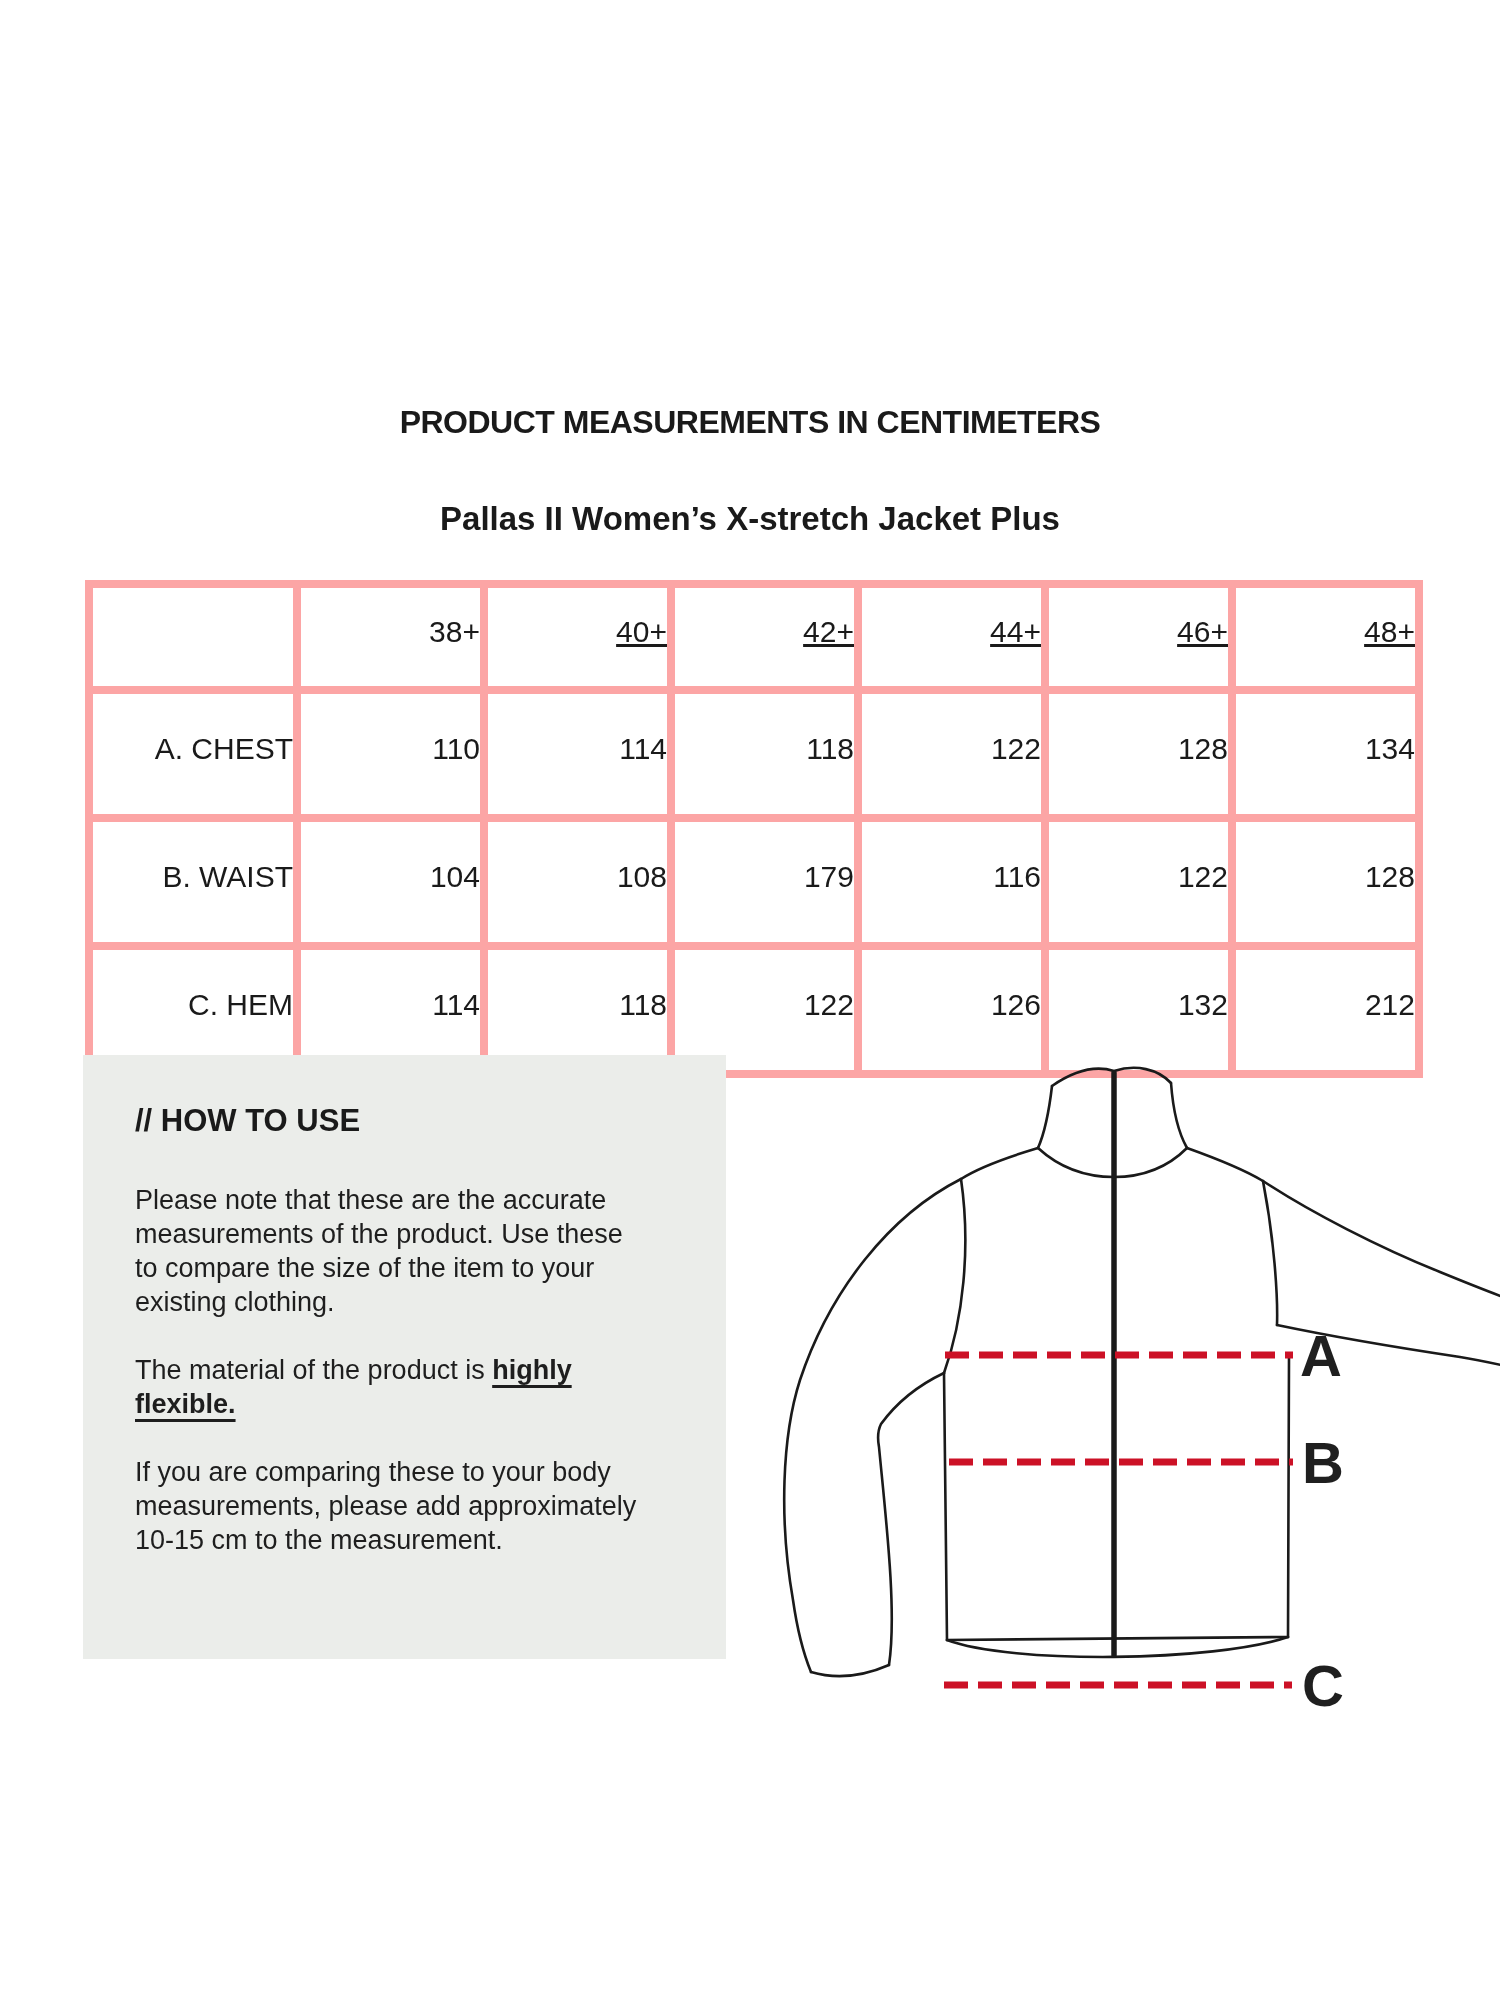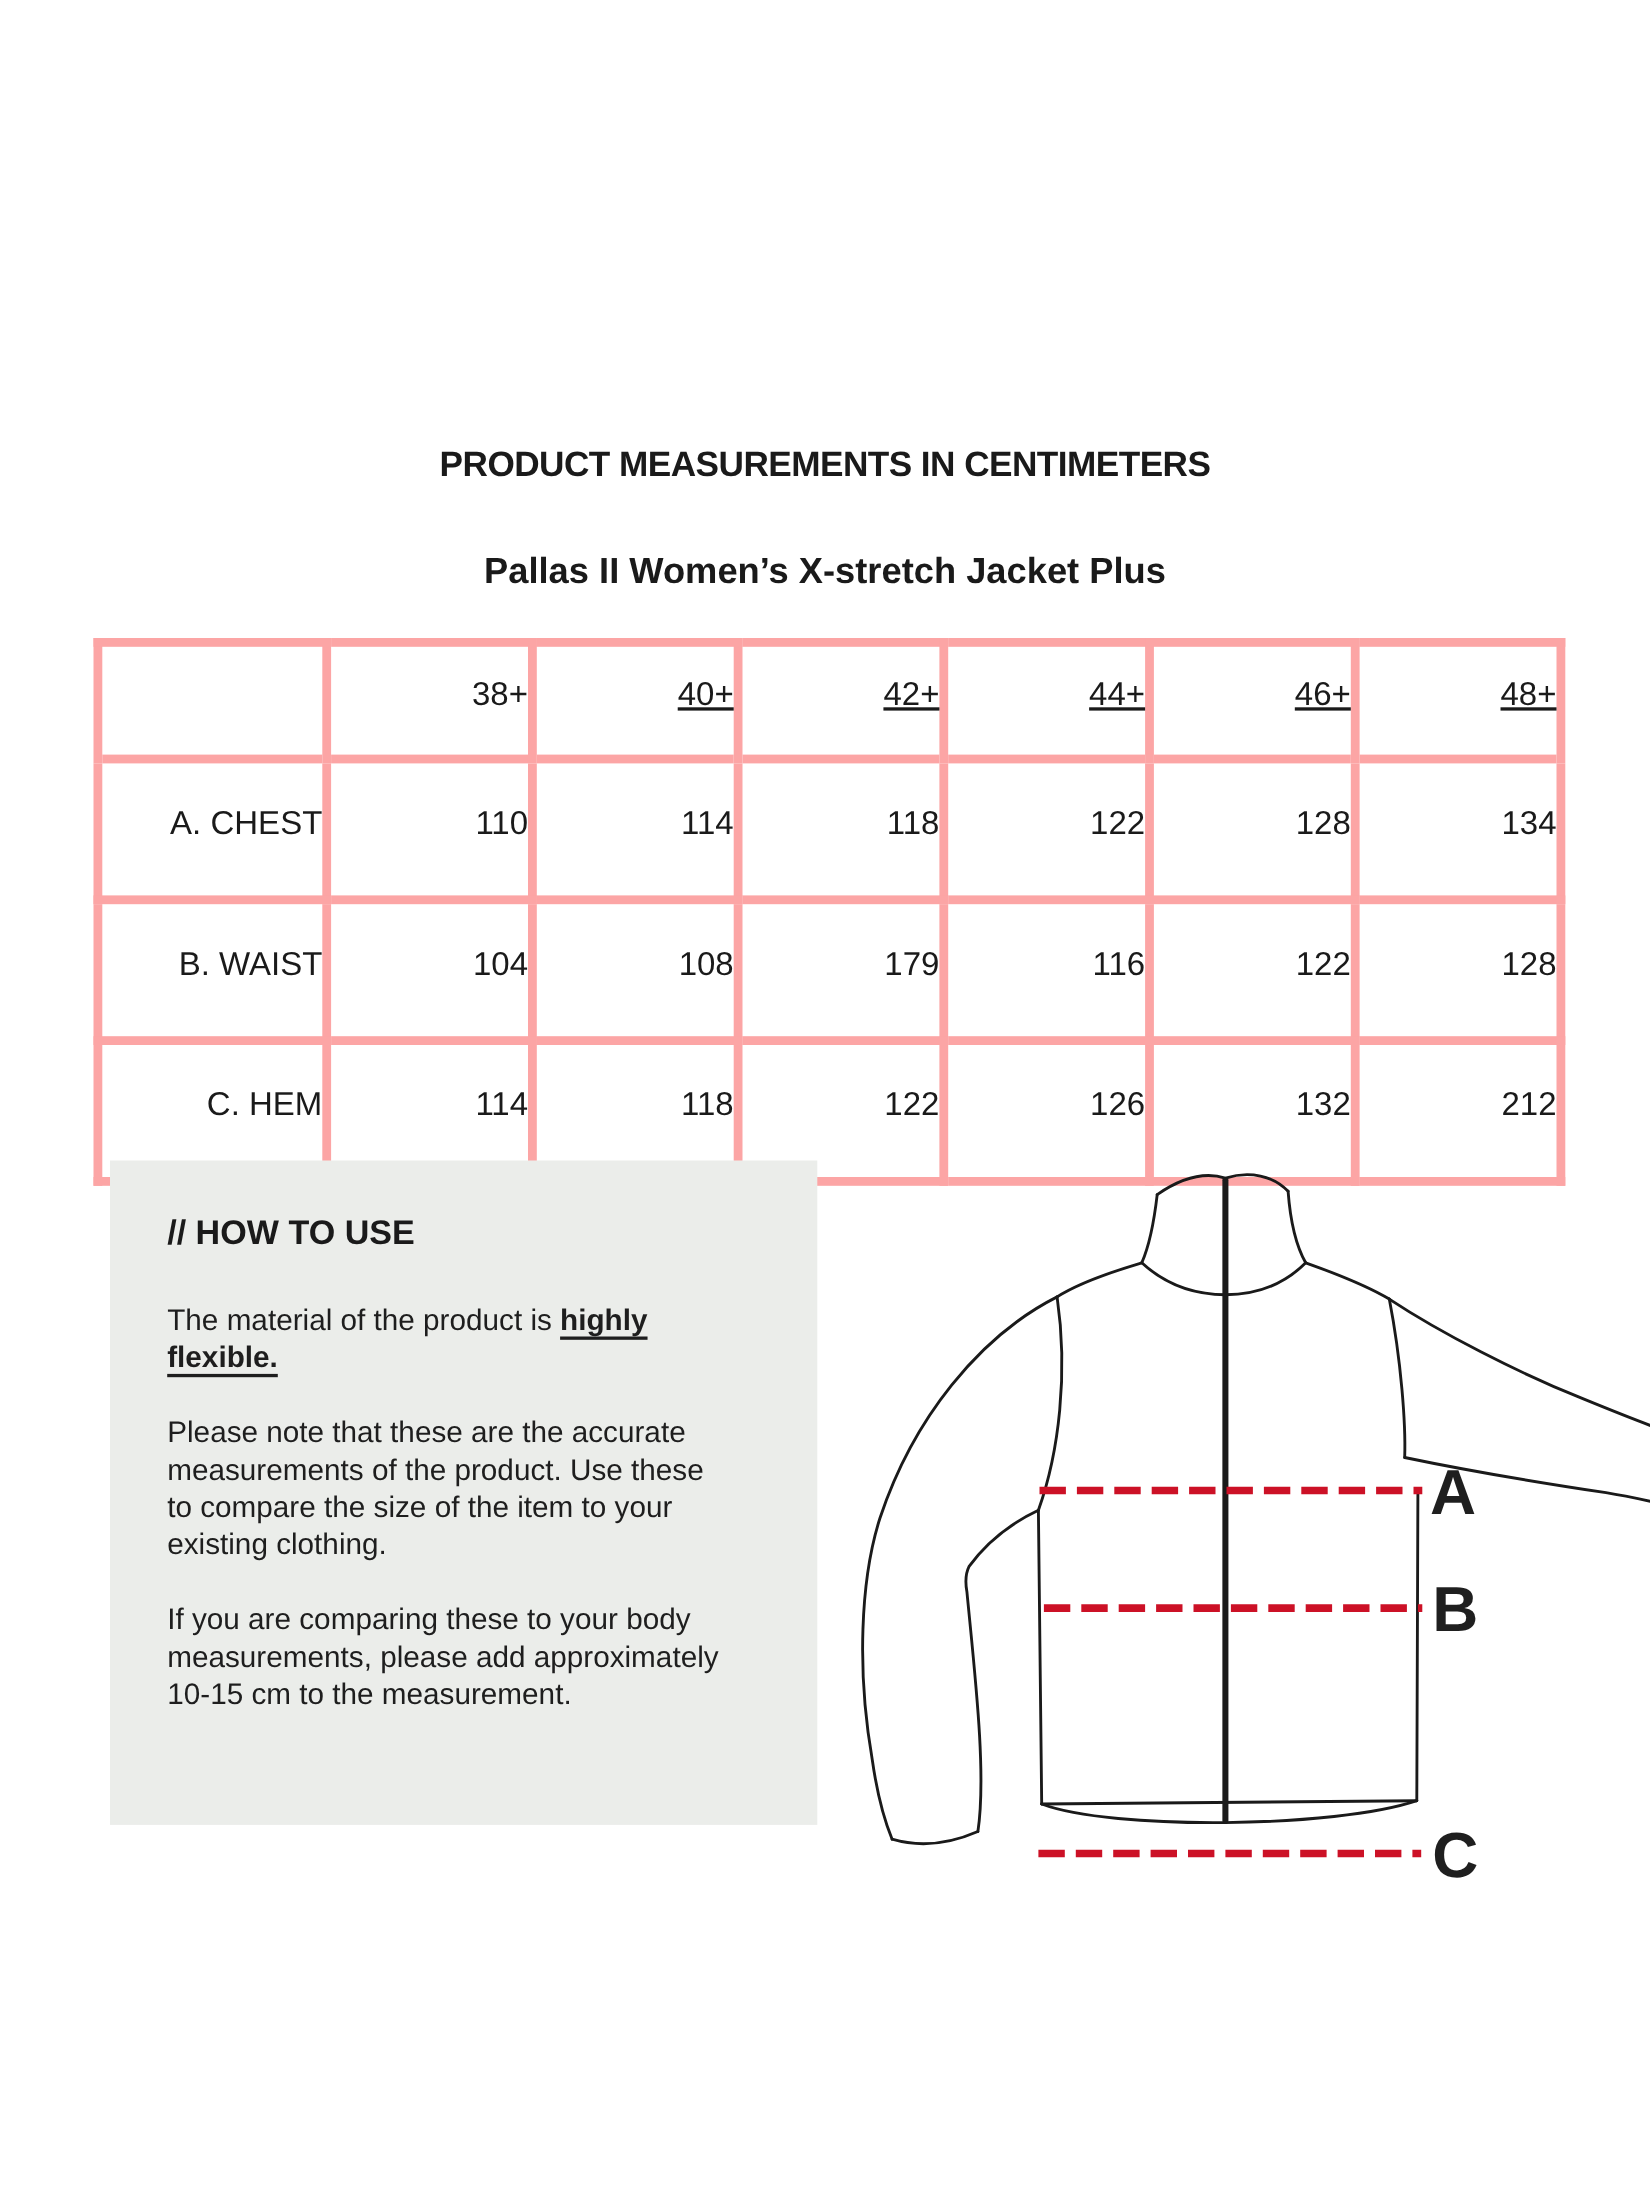--- a/index.html
+++ b/index.html
@@ -37,21 +37,21 @@
     vertical-align:middle;
     font-weight:normal;
   }
   table.size-table thead th{height:88px;border-bottom:3px solid #111111;}
   table.size-table tbody td, table.size-table tbody th{height:110px;}
   table.size-table col.c-label{width:208px;}
   table.size-table col.c-size{width:187px;}
   .wt-bold{font-weight:bold;text-decoration:underline;}
   .row-label{font-weight:bold;}
   .howto{
-    position:absolute;left:100px;top:1055px;
+    position:absolute;left:83px;top:1055px;
     width:643px;height:604px;
     background:#EBEDEA;
     box-sizing:border-box;
     padding:48px 46px 0 52px;
   }
   .howto h3{
     margin:0 0 44px 0;
     font-size:31px;font-weight:bold;color:#1a1a1a;
   }
   .howto p{
@@ -125,22 +125,22 @@
         <td>122</td>
         <td>126</td>
         <td>132</td>
         <td>212</td>
       </tr>
     </tbody>
   </table>
 
   <div class="howto">
     <h3>// HOW TO USE</h3>
+    <p>Please note that these are the accurate measurements of the product. Use these to compare the size of the item to your existing clothing.</p>
     <p><span>The material of the product is </span><span class="em-underline">highly flexible.</span></p>
-    <p>Please note that these are the accurate measurements of the product. Use these to compare the size of the item to your existing clothing.</p>
     <p>If you are comparing these to your body measurements, please add approximately 10-15 cm to the measurement.</p>
   </div>
 
   <svg class="jacket-diagram" viewBox="700 1040 800 700" xmlns="http://www.w3.org/2000/svg">
     <g fill="none" stroke="#1A1A1A" stroke-width="2.6" stroke-linecap="round" stroke-linejoin="round">
 
       <path d="M 1052,1086 C 1049,1112 1045,1132 1038,1148"></path>
       <path d="M 1052,1086 C 1078,1068 1098,1066 1114,1071 C 1136,1064 1158,1069 1171,1083"></path>
       <path d="M 1171,1083 C 1173,1110 1178,1132 1187,1148"></path>
       <path d="M 1038,1148 C 1062,1170 1088,1177 1114,1177 C 1140,1177 1166,1169 1187,1148"></path>

